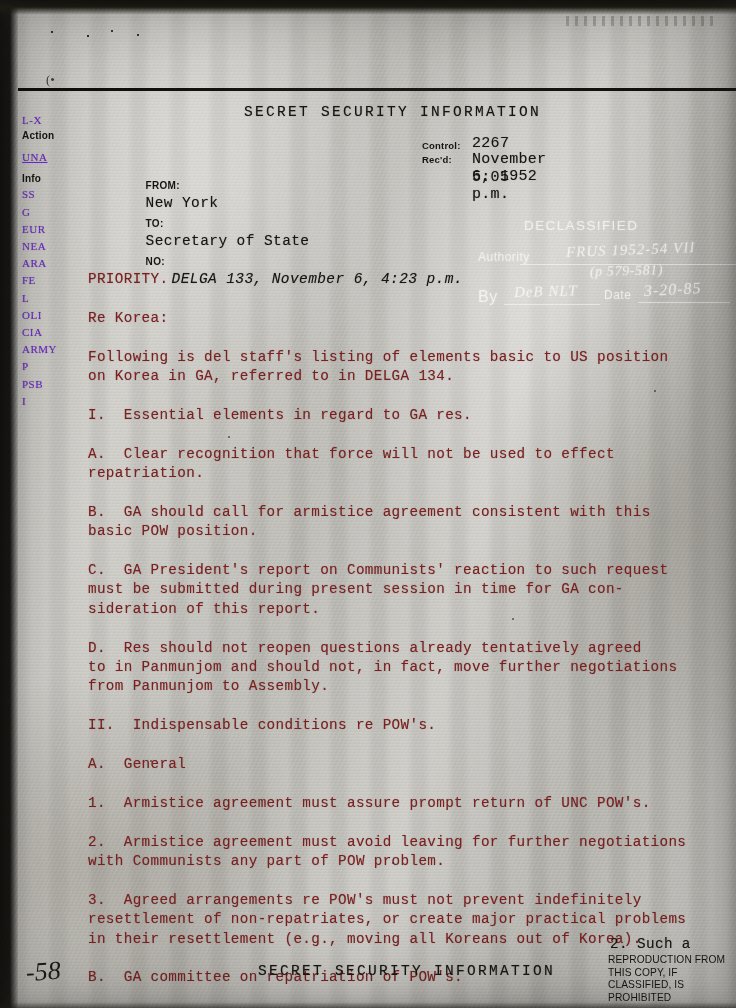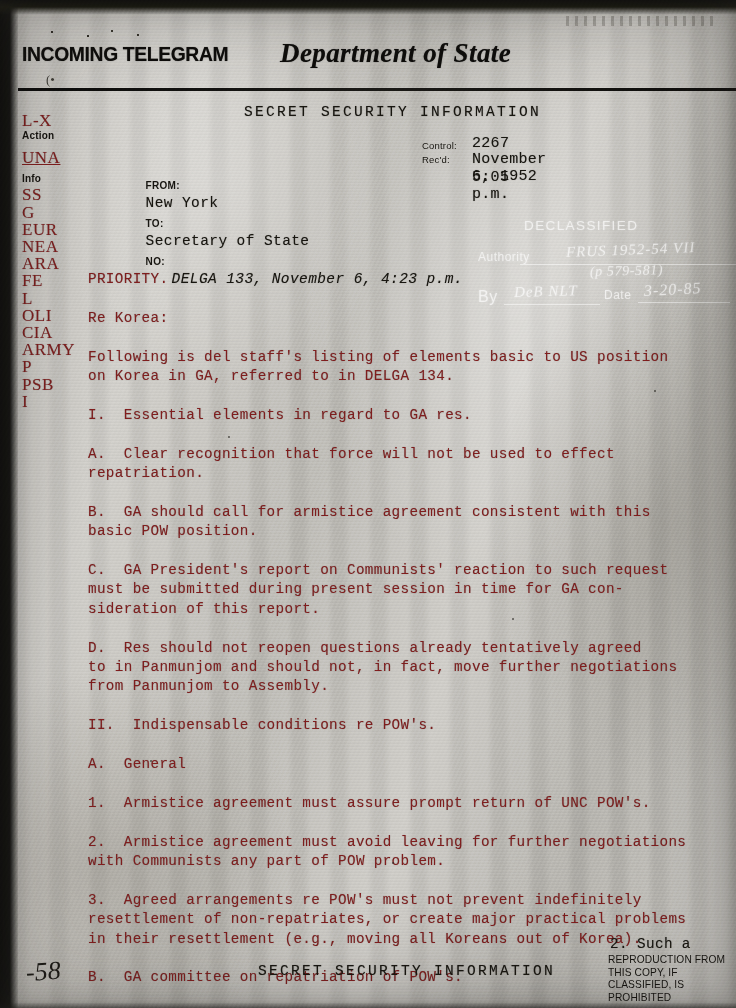--- a/index.html
+++ b/index.html
@@ -93,24 +93,24 @@
     position: absolute; left: 18px; top: 88px; width: 718px; height: 3px;
     background: linear-gradient(90deg, #0b0b0a, #1b1a17 50%, #0e0d0b);
   }
 
   
   #routing {
     position: absolute; left: 22px; top: 112px; width: 74px;
   }
   .route-main {
     font-family: "Liberation Serif", "DejaVu Serif", serif;
-    font-size: 17px;
+    font-size: 11px;
     line-height: 17.2px;
     letter-spacing: 0.5px;
-    color: #7f1d1d;
+    color: #6d28d9;
     text-shadow: 0 0 1px rgba(0,0,0,.35);
   }
   .route-small {
     font-family: "Liberation Sans", "DejaVu Sans", sans-serif;
     font-weight: bold;
     font-size: 10px;
     line-height: 14px;
     letter-spacing: 0.2px;
     color: #14120e;
   }
@@ -125,21 +125,21 @@
     text-shadow: 0 0 1px rgba(0,0,0,.4);
   }
   #classif-top { left: 244px; top: 104px; }
   #classif-bottom { left: 258px; top: 963px; }
 
   
   #control-block { position: absolute; left: 422px; top: 138px; }
   .ctl-label {
     position: absolute;
     font-family: "Liberation Sans", "DejaVu Sans", sans-serif;
-    font-weight: normal;
+    font-weight: bold;
     font-size: 9.5px;
     letter-spacing: 0.2px;
     color: #16140f;
   }
   .ctl-value {
     position: absolute;
     font-family: "Liberation Mono", "DejaVu Sans Mono", monospace;
     font-size: 15px;
     letter-spacing: 0.3px;
     color: #17150f;
@@ -288,24 +288,20 @@
   <div id="paper"></div>
 
   <div id="edge-left"></div>
   <div id="edge-top"></div>
   <div id="edge-bottom"></div>
 
   <div id="smudge-tr"></div>
   <div id="smudge-tl"></div>
   <div id="mark-paren">(•</div>
 
-  <div id="masthead">
-    <div class="mast-title">INCOMING TELEGRAM</div>
-    <div class="mast-dept">Department of State</div>
-  </div>
   <div id="mast-rule"></div>
 
   <div class="classif" id="classif-top">SECRET SECURITY INFORMATION</div>
 
   <div id="routing">
     <div class="route-main">L-X</div>
     <div class="route-small">Action</div>
     <div class="route-main" style="margin-top:6px;text-decoration:underline;">UNA</div>
     <div class="route-small" style="margin-top:6px;">Info</div>
     <div id="routing-info-list">

